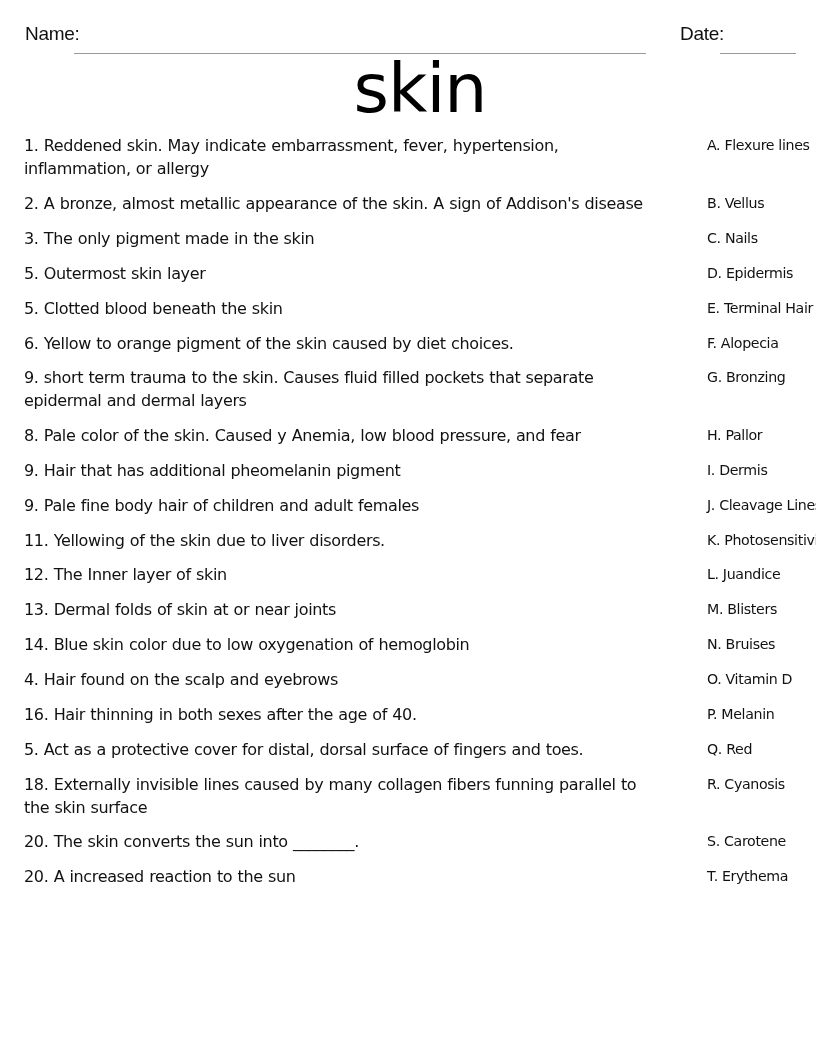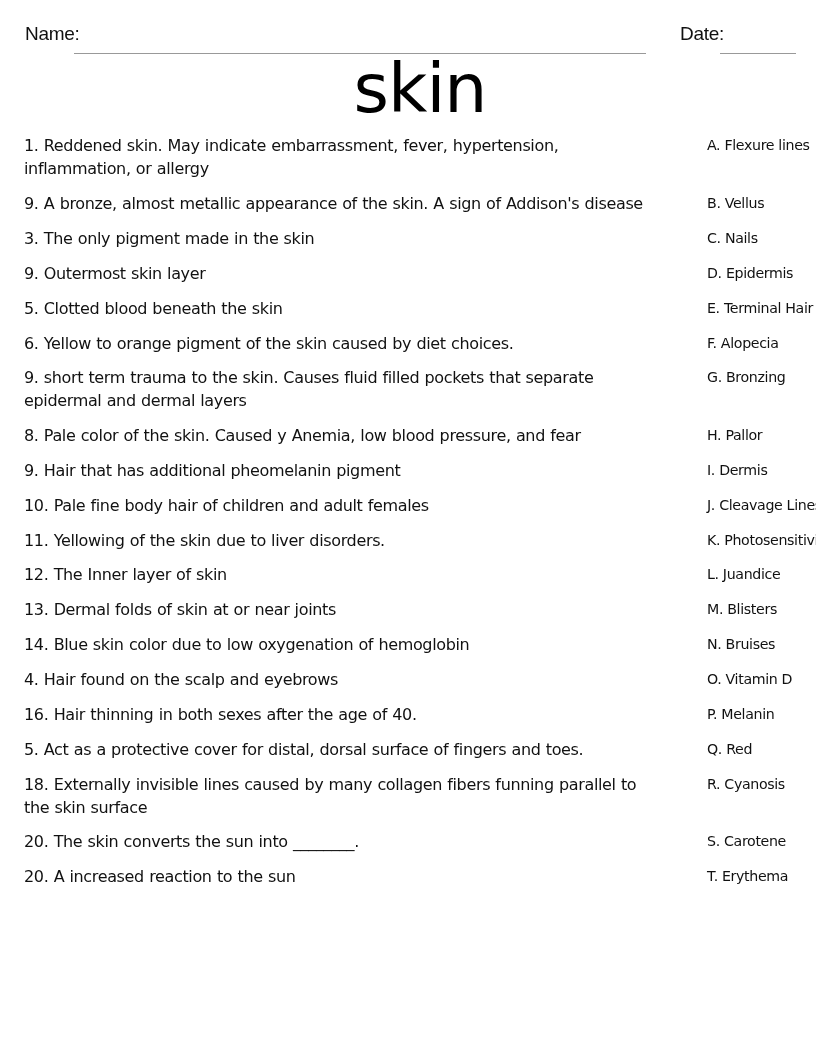--- a/index.html
+++ b/index.html
@@ -39,29 +39,29 @@
   <span class="name-label">Name:</span>
   <div class="name-line"></div>
   <span class="date-label">Date:</span>
   <div class="date-line"></div>
 </div>
 
 <h1 class="title">skin</h1>
 
 <div>
   <div class="clue" style="top:110px">1. Reddened skin. May indicate embarrassment, fever, hypertension, inflammation, or allergy</div>
-  <div class="clue" style="top:168px">9. A bronze, almost metallic appearance of the skin. A sign of Addison's disease</div>
+  <div class="clue" style="top:168px">2. A bronze, almost metallic appearance of the skin. A sign of Addison's disease</div>
   <div class="clue" style="top:203px">3. The only pigment made in the skin</div>
-  <div class="clue" style="top:238px">9. Outermost skin layer</div>
+  <div class="clue" style="top:238px">5. Outermost skin layer</div>
   <div class="clue" style="top:273px">5. Clotted blood beneath the skin</div>
   <div class="clue" style="top:308px">6. Yellow to orange pigment of the skin caused by diet choices.</div>
   <div class="clue" style="top:342px">9. short term trauma to the skin. Causes fluid filled pockets that separate epidermal and dermal layers</div>
   <div class="clue" style="top:400px">8. Pale color of the skin. Caused y Anemia, low blood pressure, and fear</div>
   <div class="clue" style="top:435px">9. Hair that has additional pheomelanin pigment</div>
-  <div class="clue" style="top:470px">10. Pale fine body hair of children and adult females</div>
+  <div class="clue" style="top:470px">9. Pale fine body hair of children and adult females</div>
   <div class="clue" style="top:505px">11. Yellowing of the skin due to liver disorders.</div>
   <div class="clue" style="top:539px">12. The Inner layer of skin</div>
   <div class="clue" style="top:574px">13. Dermal folds of skin at or near joints</div>
   <div class="clue" style="top:609px">14. Blue skin color due to low oxygenation of hemoglobin</div>
   <div class="clue" style="top:644px">4. Hair found on the scalp and eyebrows</div>
   <div class="clue" style="top:679px">16. Hair thinning in both sexes after the age of 40.</div>
   <div class="clue" style="top:714px">5. Act as a protective cover for distal, dorsal surface of fingers and toes.</div>
   <div class="clue" style="top:749px">18. Externally invisible lines caused by many collagen fibers funning parallel to the skin surface</div>
   <div class="clue" style="top:806px">20. The skin converts the sun into ________.</div>
   <div class="clue" style="top:841px">20. A increased reaction to the sun</div>

